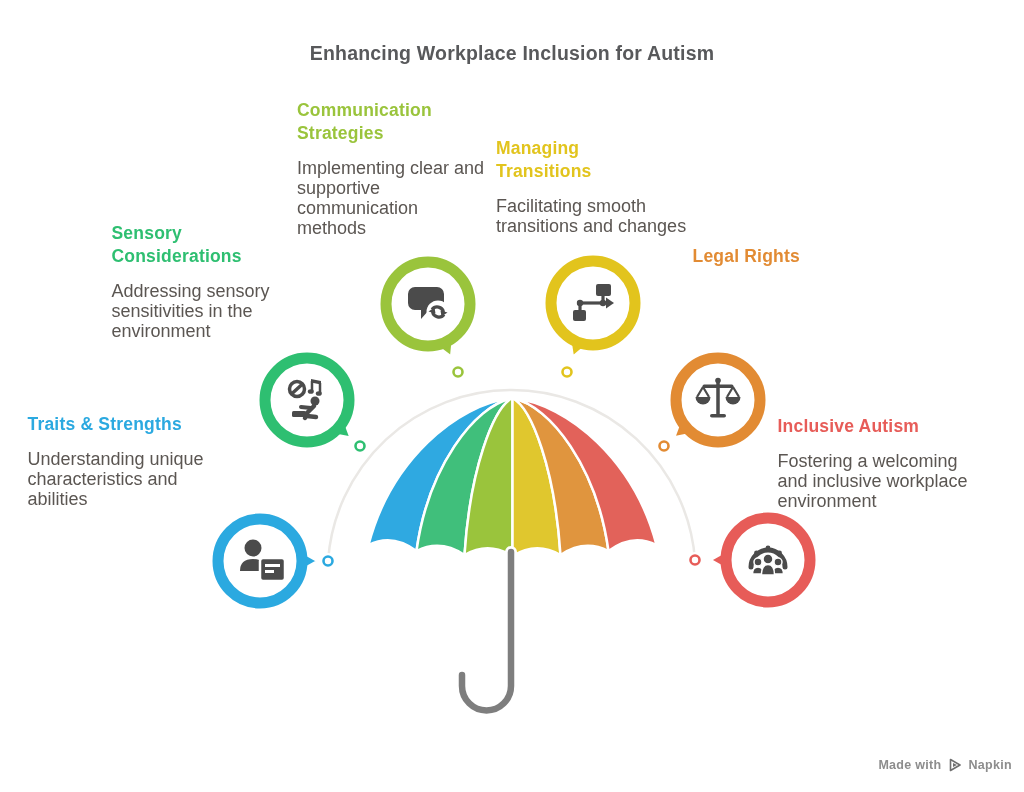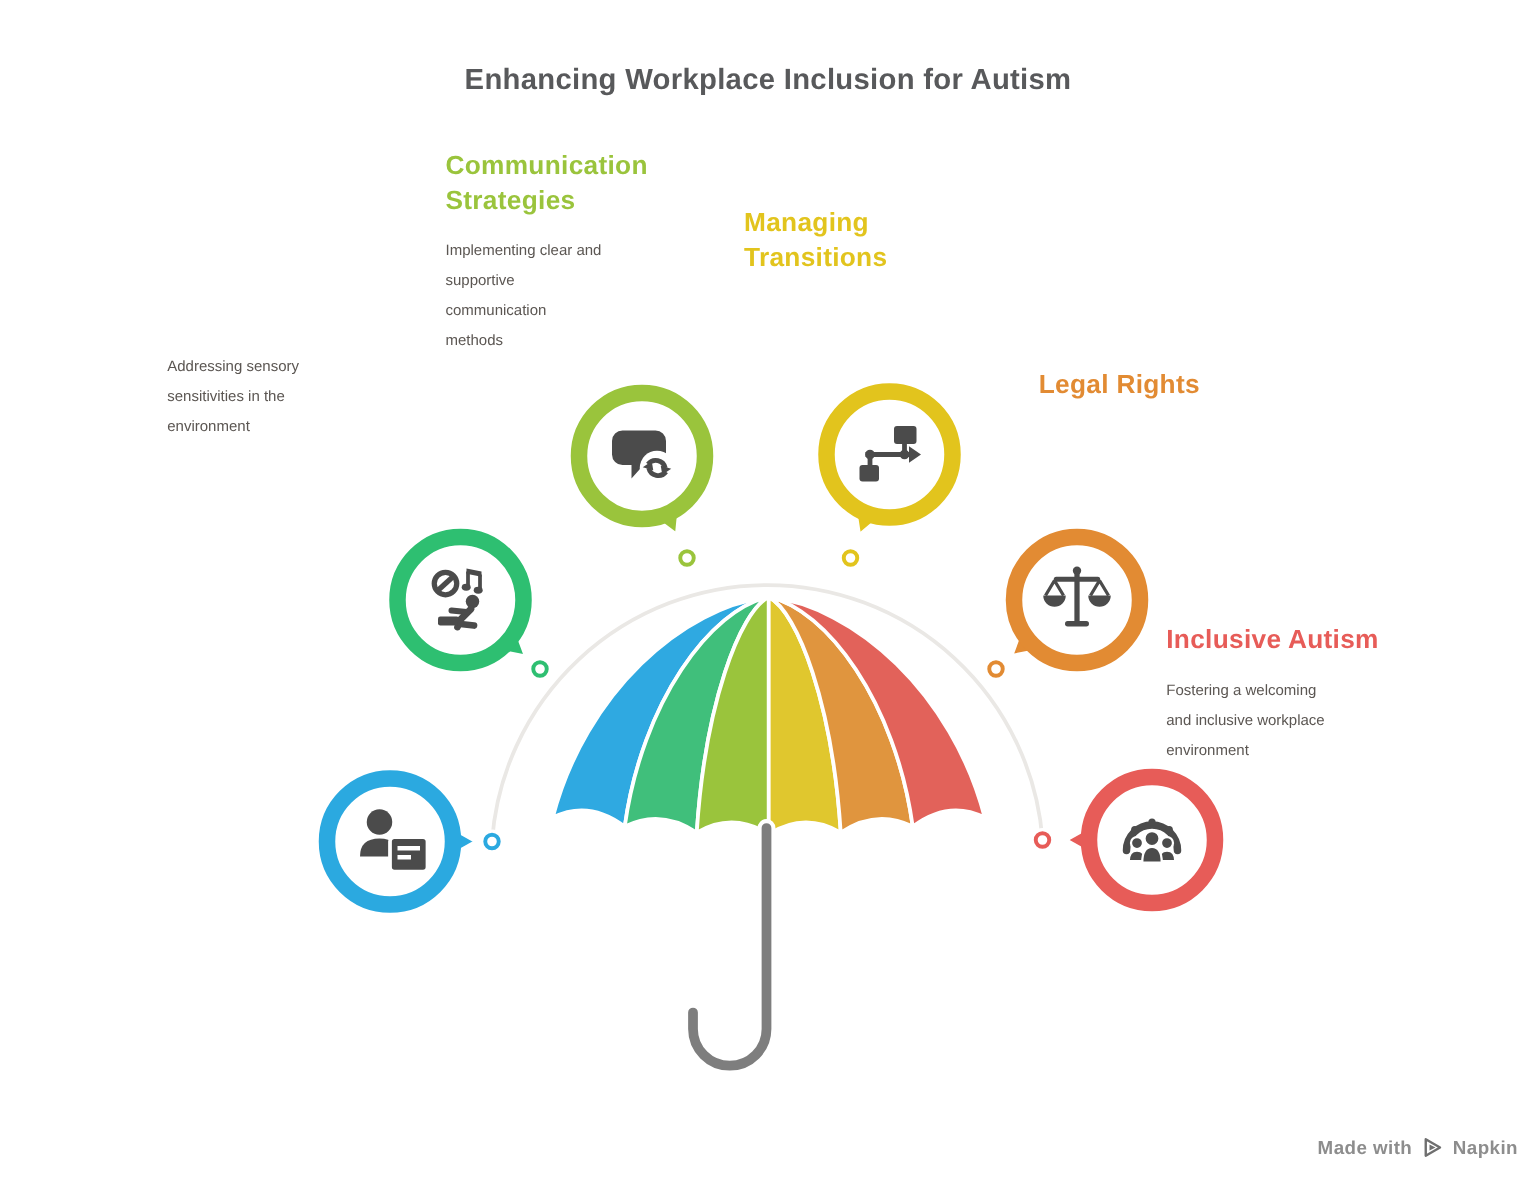--- a/index.html
+++ b/index.html
@@ -11,21 +11,21 @@
   .page-title{
     position:absolute;left:512px;top:42px;transform:translateX(-50%);
     font-size:19.5px;font-weight:700;color:#58595B;letter-spacing:.2px;white-space:nowrap;
   }
   .bg-svg{position:absolute;left:0;top:0;}
   .label{position:absolute;transform:translateX(-50%);}
   .label-title{
     font-size:17.5px;font-weight:700;line-height:23px;white-space:pre-line;letter-spacing:.2px;
   }
   .label-desc{
-    margin-top:13px;font-size:10px;line-height:20px;color:#5B5652;white-space:pre-line;
+    margin-top:13px;font-size:18px;line-height:20px;color:#5B5652;white-space:pre-line;
   }
   .footer{
     position:absolute;right:12px;bottom:20px;display:flex;align-items:flex-end;gap:7px;
     color:#8D8D8D;font-size:12.5px;font-weight:600;letter-spacing:.3px;
   }
   .napkin-logo{display:inline-block;line-height:0;}
 </style>
 </head>
 <body>
 
@@ -163,39 +163,49 @@
         <circle cx="664" cy="446" r="8" fill="#ffffff"></circle>
         <circle cx="664" cy="446" r="4.5" fill="#ffffff" stroke-width="2.6" stroke="#E28B33"></circle>
       </g>
       <g>
         <circle cx="695" cy="560" r="8" fill="#ffffff"></circle>
         <circle cx="695" cy="560" r="4.5" fill="#ffffff" stroke-width="2.6" stroke="#E75C58"></circle>
       </g>
     </g>
   </svg>
 
+  <div class="label" style="left:135px;top:413px;width:215px">
+    <div class="label-title" style="color: rgb(43, 169, 224);">Traits &amp; Strengths</div>
+    <div class="label-desc">Understanding unique
+characteristics and
+abilities</div>
+  </div>
 
   <div class="label" style="left:219px;top:222px;width:215px">
+    <div class="label-title" style="color: rgb(46, 191, 113);">Sensory
+Considerations</div>
     <div class="label-desc">Addressing sensory
 sensitivities in the
 environment</div>
   </div>
 
   <div class="label" style="left:412px;top:99px;width:230px">
     <div class="label-title" style="color: rgb(154, 196, 60);">Communication
 Strategies</div>
     <div class="label-desc">Implementing clear and
 supportive
 communication
 methods</div>
   </div>
 
   <div class="label" style="left:611px;top:137px;width:230px">
     <div class="label-title" style="color: rgb(226, 196, 29);">Managing
 Transitions</div>
+    <div class="label-desc">Facilitating smooth
+transitions and changes</div>
   </div>
 
   <div class="label" style="left:805px;top:245px;width:225px">
     <div class="label-title" style="color: rgb(226, 139, 51);">Legal Rights</div>
   </div>
 
   <div class="label" style="left:890px;top:415px;width:225px">
     <div class="label-title" style="color: rgb(231, 92, 88);">Inclusive Autism</div>
     <div class="label-desc">Fostering a welcoming
 and inclusive workplace

